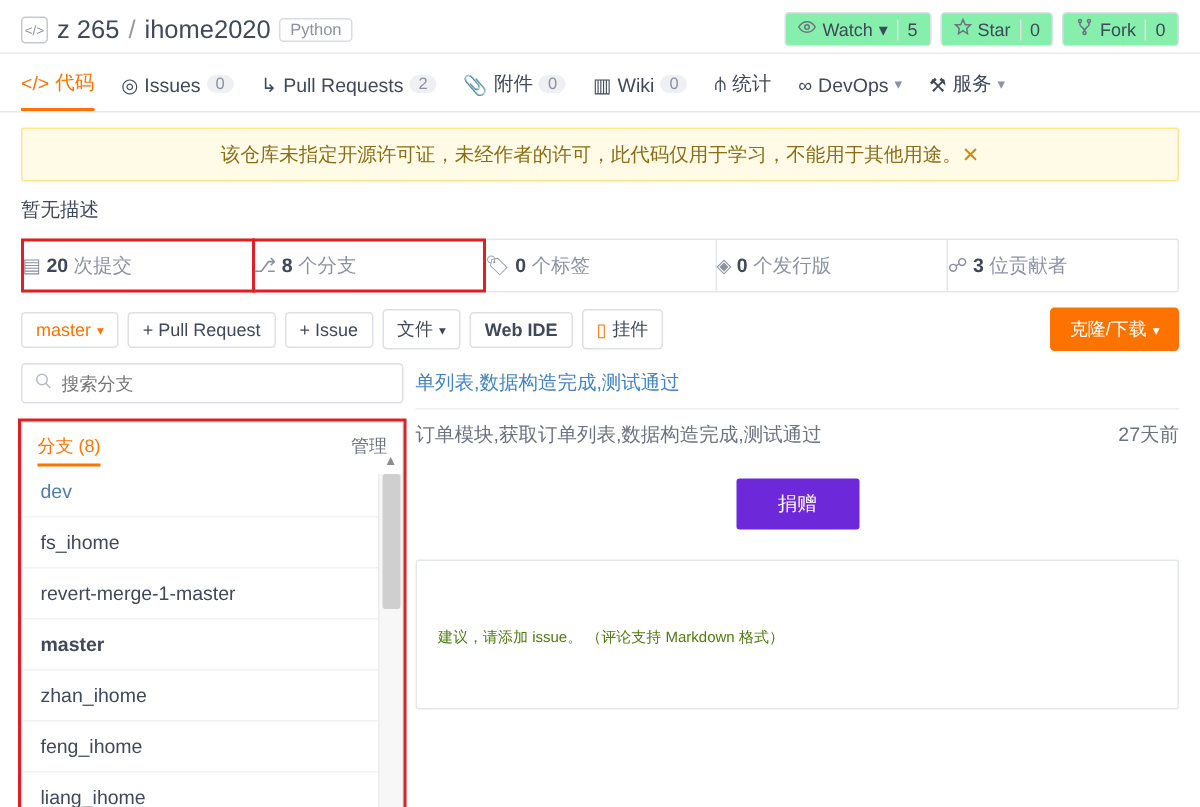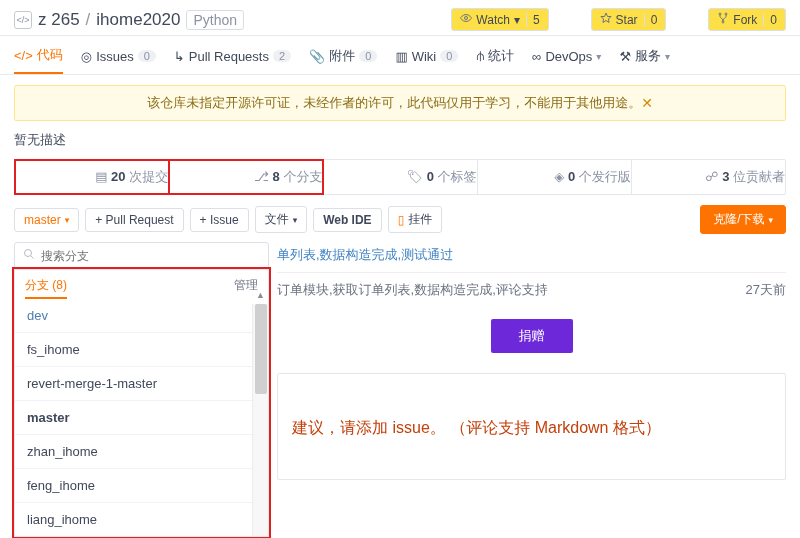--- a/index.html
+++ b/index.html
@@ -3,51 +3,51 @@
 <meta charset="utf-8">
 <style>
   * { box-sizing: border-box; margin: 0; padding: 0; }
   body { font-family: -apple-system, "Helvetica Neue", Arial, sans-serif; font-size: 13px; color: #40485b; background: #fff; width: 800px; }
   .header { display: flex; justify-content: space-between; align-items: center; padding: 8px 14px 4px; border-bottom: 1px solid #e6e9ed; }
   .breadcrumb { display: flex; align-items: center; gap: 6px; font-size: 17px; }
   .proj-icon { display: inline-flex; width: 18px; height: 18px; border: 1px solid #c5c9cf; border-radius: 3px; align-items: center; justify-content: center; font-size: 9px; color: #8c92a4; }
   .crumb-owner { color: #40485b; }
   .crumb-sep { color: #999; }
   .crumb-name { color: #40485b; font-weight: 500; }
-  .lang-badge { font-size: 14px; border: 1px solid #d9dde3; border-radius: 3px; padding: 1px 6px; color: #8c92a4; }
+  .lang-badge { font-size: 11px; border: 1px solid #d9dde3; border-radius: 3px; padding: 1px 6px; color: #8c92a4; }
   .repo-actions { display: flex; gap: 6px; }
-  .action-btn { display: inline-flex; align-items: center; gap: 4px; border: 1px solid #dcdfe6; background: #fde047; border-radius: 3px; padding: 3px 8px; font-size: 12px; color: #40485b; margin-left: 36px; }
+  .action-btn { display: inline-flex; align-items: center; gap: 4px; border: 1px solid #dcdfe6; background: #86efac; border-radius: 3px; padding: 3px 8px; font-size: 12px; color: #40485b; }
   .action-count { border-left: 1px solid #dcdfe6; padding-left: 6px; margin-left: 2px; }
 
   .tabs { display: flex; gap: 18px; padding: 0 14px; border-bottom: 1px solid #e6e9ed; }
   .tab { display: inline-flex; align-items: center; gap: 4px; padding: 10px 0 8px; font-size: 13px; color: #40485b; cursor: pointer; }
   .tab.active { color: #fe7300; border-bottom: 2px solid #fe7300; }
   .tab .cnt { background: #eef0f3; color: #8c92a4; border-radius: 8px; padding: 0 6px; font-size: 11px; }
   .tab .caret { font-size: 10px; color: #8c92a4; }
 
   .body-pad { padding: 10px 14px; }
   .license-alert { display: flex; justify-content: center; align-items: center; background: #fffbe6; border: 1px solid #ffe58f; color: #8a6d16; padding: 8px 12px; border-radius: 2px; margin-bottom: 10px; }
   .close-x { color: #d48806; cursor: pointer; font-size: 14px; }
 
   .desc { font-size: 13px; color: #40485b; margin: 6px 0 10px; }
   .stats-row { display: flex; border: 1px solid #e4e7ec; border-radius: 2px; margin-bottom: 10px; }
-  .stat { flex: 1; text-align: right; padding: 8px 0; font-size: 13px; color: #8c92a4; border-right: 1px solid #e4e7ec; }
+  .stat { flex: 1; text-align: left; padding: 8px 0; font-size: 13px; color: #8c92a4; border-right: 1px solid #e4e7ec; }
   .stat:last-child { border-right: none; }
   .stat.hl { outline: 2px solid #e02020; outline-offset: -1px; }
   .stat b { color: #40485b; font-weight: 600; }
 
   .toolbar { display: flex; align-items: center; gap: 6px; margin-bottom: 8px; }
   .btn { border: 1px solid #dcdfe6; background: #fff; padding: 4px 9px; border-radius: 3px; font-size: 12px; color: #40485b; cursor: pointer; display: inline-flex; align-items: center; gap: 4px; }
   .btn.orange-txt { color: #fe7300; }
   .btn-primary { background: #fe7300; color: #fff; border: 1px solid #fe7300; padding: 5px 12px; border-radius: 3px; font-size: 12px; cursor: pointer; display: inline-flex; align-items: center; gap: 4px; }
   .spacer { flex: 1; }
 
   .content { display: flex; }
   .left-col { width: 255px; position: relative; }
-  .search-branch { border: 1px solid #dcdfe6; border-radius: 3px; padding: 5px 8px; display: flex; align-items: center; gap: 6px; color: #b5b9c2; margin-bottom: 0; }
+  .search-branch { border: 1px solid #dcdfe6; border-radius: 3px; padding: 5px 8px; display: flex; align-items: center; gap: 6px; color: #b5b9c2; margin-bottom: 12px; }
   .search-branch input { border: none; outline: none; font-size: 12px; flex: 1; }
   .branch-panel { outline: 2px solid #e02020; background: #fff; border: 1px solid #e4e7ec; }
   .branch-head { display: flex; justify-content: space-between; padding: 7px 10px 5px; font-size: 12px; }
   .branch-head .tab-label { color: #fe7300; border-bottom: 2px solid #fe7300; padding-bottom: 3px; }
   .branch-head .manage { color: #6b7280; }
   .branch-list-wrap { display: flex; }
   .branch-list { flex: 1; max-height: 240px; }
   .branch-item { padding: 9px 12px; font-size: 13px; color: #40485b; border-top: 1px solid #f0f2f5; cursor: pointer; }
   .branch-item.first { color: #507daf; border-top: none; padding-top: 4px; }
   .branch-item.selected { font-weight: 700; }
@@ -57,21 +57,21 @@
   .scroll-arrow.up { top: -14px; }
 
   .right-col { flex: 1; padding-left: 8px; }
   .commit-title { color: #4183c4; font-size: 13px; padding: 4px 0 8px; border-bottom: 1px solid #eee; }
   .commit-msg-row { display: flex; justify-content: space-between; padding: 8px 0 14px; color: #6b7280; }
   .donate { text-align: center; margin: 6px 0 20px; }
   .donate-btn { background: #6d28d9; color: #fff; border: none; padding: 8px 28px; font-size: 13px; border-radius: 2px; cursor: pointer; }
   .bottom-panel { border: 1px solid #e4e7ec; border-radius: 2px; }
   .bottom-tabs { display: flex; }
   .bottom-tab { padding: 6px 14px; font-size: 12px; color: #8c92a4; }
-  .issue-text { padding: 18px 14px 40px; color: #c2410c; font-size: 16px; }
+  .issue-text { padding: 18px 14px 40px; color: #4d7c0f; font-size: 10px; }
 
   .ico { display: inline-block; width: 12px; height: 12px; }
   svg { display: block; }
 </style>
 </head>
 <body>
 
 <div class="header">
   <div class="breadcrumb">
     <span class="proj-icon">&lt;/&gt;</span>
@@ -247,21 +247,21 @@
             <div class="scroll-thumb"></div>
 
           </div>
         </div>
       </div>
     </div>
 
     <div class="right-col">
       <div class="commit-title">单列表,数据构造完成,测试通过</div>
       <div class="commit-msg-row">
-        <span>订单模块,获取订单列表,数据构造完成,评论支持</span>
+        <span>订单模块,获取订单列表,数据构造完成,测试通过</span>
         <span>27天前</span>
       </div>
       <div class="donate">
         <button class="donate-btn">捐赠</button>
       </div>
       <div class="bottom-panel">
         <div class="bottom-tabs">
             <div class="bottom-tab">&nbsp;</div>
           </div>
         <div class="issue-text">建议，请添加 issue。   （评论支持 Markdown 格式）</div>

